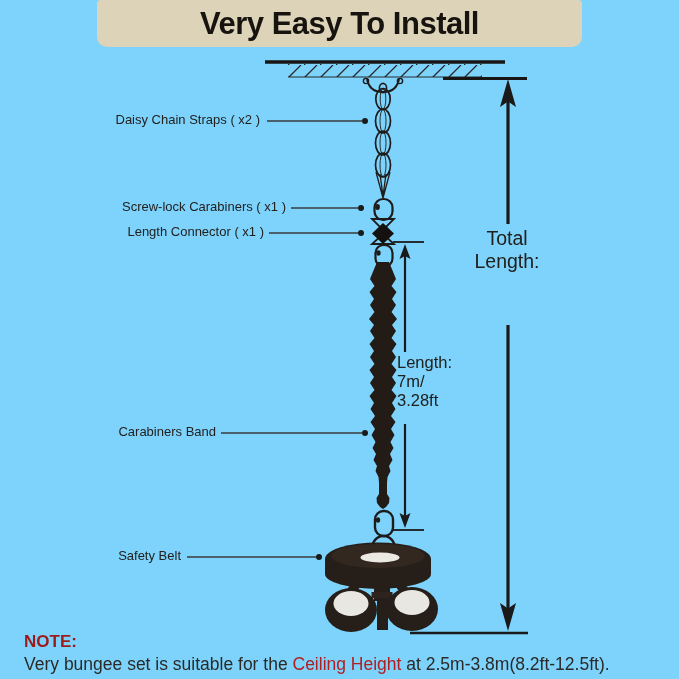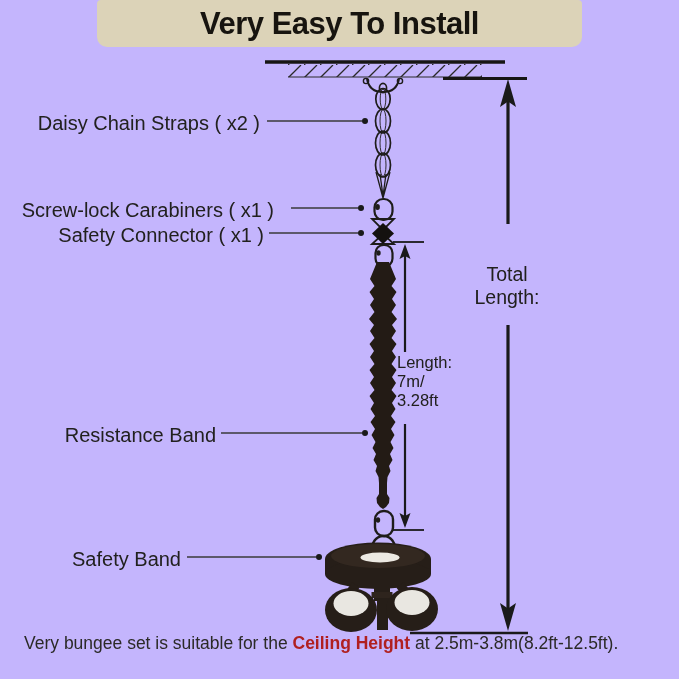--- a/index.html
+++ b/index.html
@@ -1,35 +1,35 @@
 <!DOCTYPE html>
 <html><head>
 <meta charset="utf-8">
 <style>
   html,body{margin:0;padding:0;}
   body{font-family:"Liberation Sans",sans-serif;background:#e9e7e1;}
-  #stage{position:relative;width:679px;height:679px;background:#c4b5fd;overflow:hidden;}
+  #stage{position:relative;width:679px;height:679px;background:#7dd3fc;overflow:hidden;}
 
   .banner{position:absolute;left:97px;top:0;width:485px;height:47px;
           background:#dcd3b8;border-radius:4px 4px 10px 10px;
           display:flex;align-items:center;justify-content:center;}
   .banner h1{margin:0;font-size:31px;font-weight:700;color:#17140f;letter-spacing:-0.5px;}
 
   svg{position:absolute;left:0;top:0;}
 
-  .part-label{position:absolute;font-size:20px;color:#22211f;white-space:nowrap;margin-left:14px;}
+  .part-label{position:absolute;font-size:13px;color:#22211f;white-space:nowrap;margin-left:14px;}
   .dim-text{position:absolute;color:#21201d;}
   .dim-total{left:447px;top:227px;width:120px;text-align:center;
-             font-size:19.5px;line-height:23px;font-weight:500;margin-top:36px;}
+             font-size:19.5px;line-height:23px;font-weight:500;}
   .dim-band{left:397px;top:353px;font-size:16.5px;line-height:19px;font-weight:500;}
 
   .note{position:absolute;left:24px;top:631px;font-size:17px;line-height:21px;}
   .note .note-head{color:#9c1a1a;font-weight:700;font-size:17px;}
   .note .note-body{color:#2b2a27;font-size:17.5px;margin-top:2px;}
-  .note .hl{color:#b02020;font-weight:700;}
+  .note .hl{color:#b02020;font-weight:400;}
 </style>
 </head>
 <body>
 
 <div id="stage">
 
   <div class="banner">
     <h1>Very Easy To Install</h1>
   </div>
 
@@ -144,33 +144,34 @@
       <line x1="269" y1="233" x2="358" y2="233"></line>
         <circle cx="361" cy="233" r="3" stroke="none"></circle>
       <line x1="221" y1="433" x2="362" y2="433"></line>
         <circle cx="365" cy="433" r="3" stroke="none"></circle>
       <line x1="187" y1="557" x2="316" y2="557"></line>
         <circle cx="319" cy="557" r="3" stroke="none"></circle>
     </g>
   </svg>
 
   <div class="part-label" style="right:419px;top:112px">Daisy Chain Straps ( x2 )</div>
-  <div class="part-label" style="right:405px;top:199px">Screw-lock Carabiners ( x1 )</div>
-  <div class="part-label" style="right:415px;top:224px">Safety Connector ( x1 )</div>
-  <div class="part-label" style="right:463px;top:424px">Resistance Band</div>
-  <div class="part-label" style="right:498px;top:548px">Safety Band</div>
+  <div class="part-label" style="right:393px;top:199px">Screw-lock Carabiners ( x1 )</div>
+  <div class="part-label" style="right:415px;top:224px">Length Connector ( x1 )</div>
+  <div class="part-label" style="right:463px;top:424px">Carabiners Band</div>
+  <div class="part-label" style="right:498px;top:548px">Safety Belt</div>
 
   <div class="dim-text dim-total">
     <div>Total</div>
     <div>Length:</div>
   </div>
 
   <div class="dim-text dim-band">
     <div>Length:</div>
     <div>7m/</div>
     <div>3.28ft</div>
   </div>
 
   <div class="note">
+    <div class="note-head">NOTE:</div>
     <div class="note-body"><span>Very bungee set is suitable for the </span><span class="hl">Ceiling Height</span><span> at 2.5m-3.8m(8.2ft-12.5ft).</span></div>
   </div>
 
 </div>
 
 </body></html>

